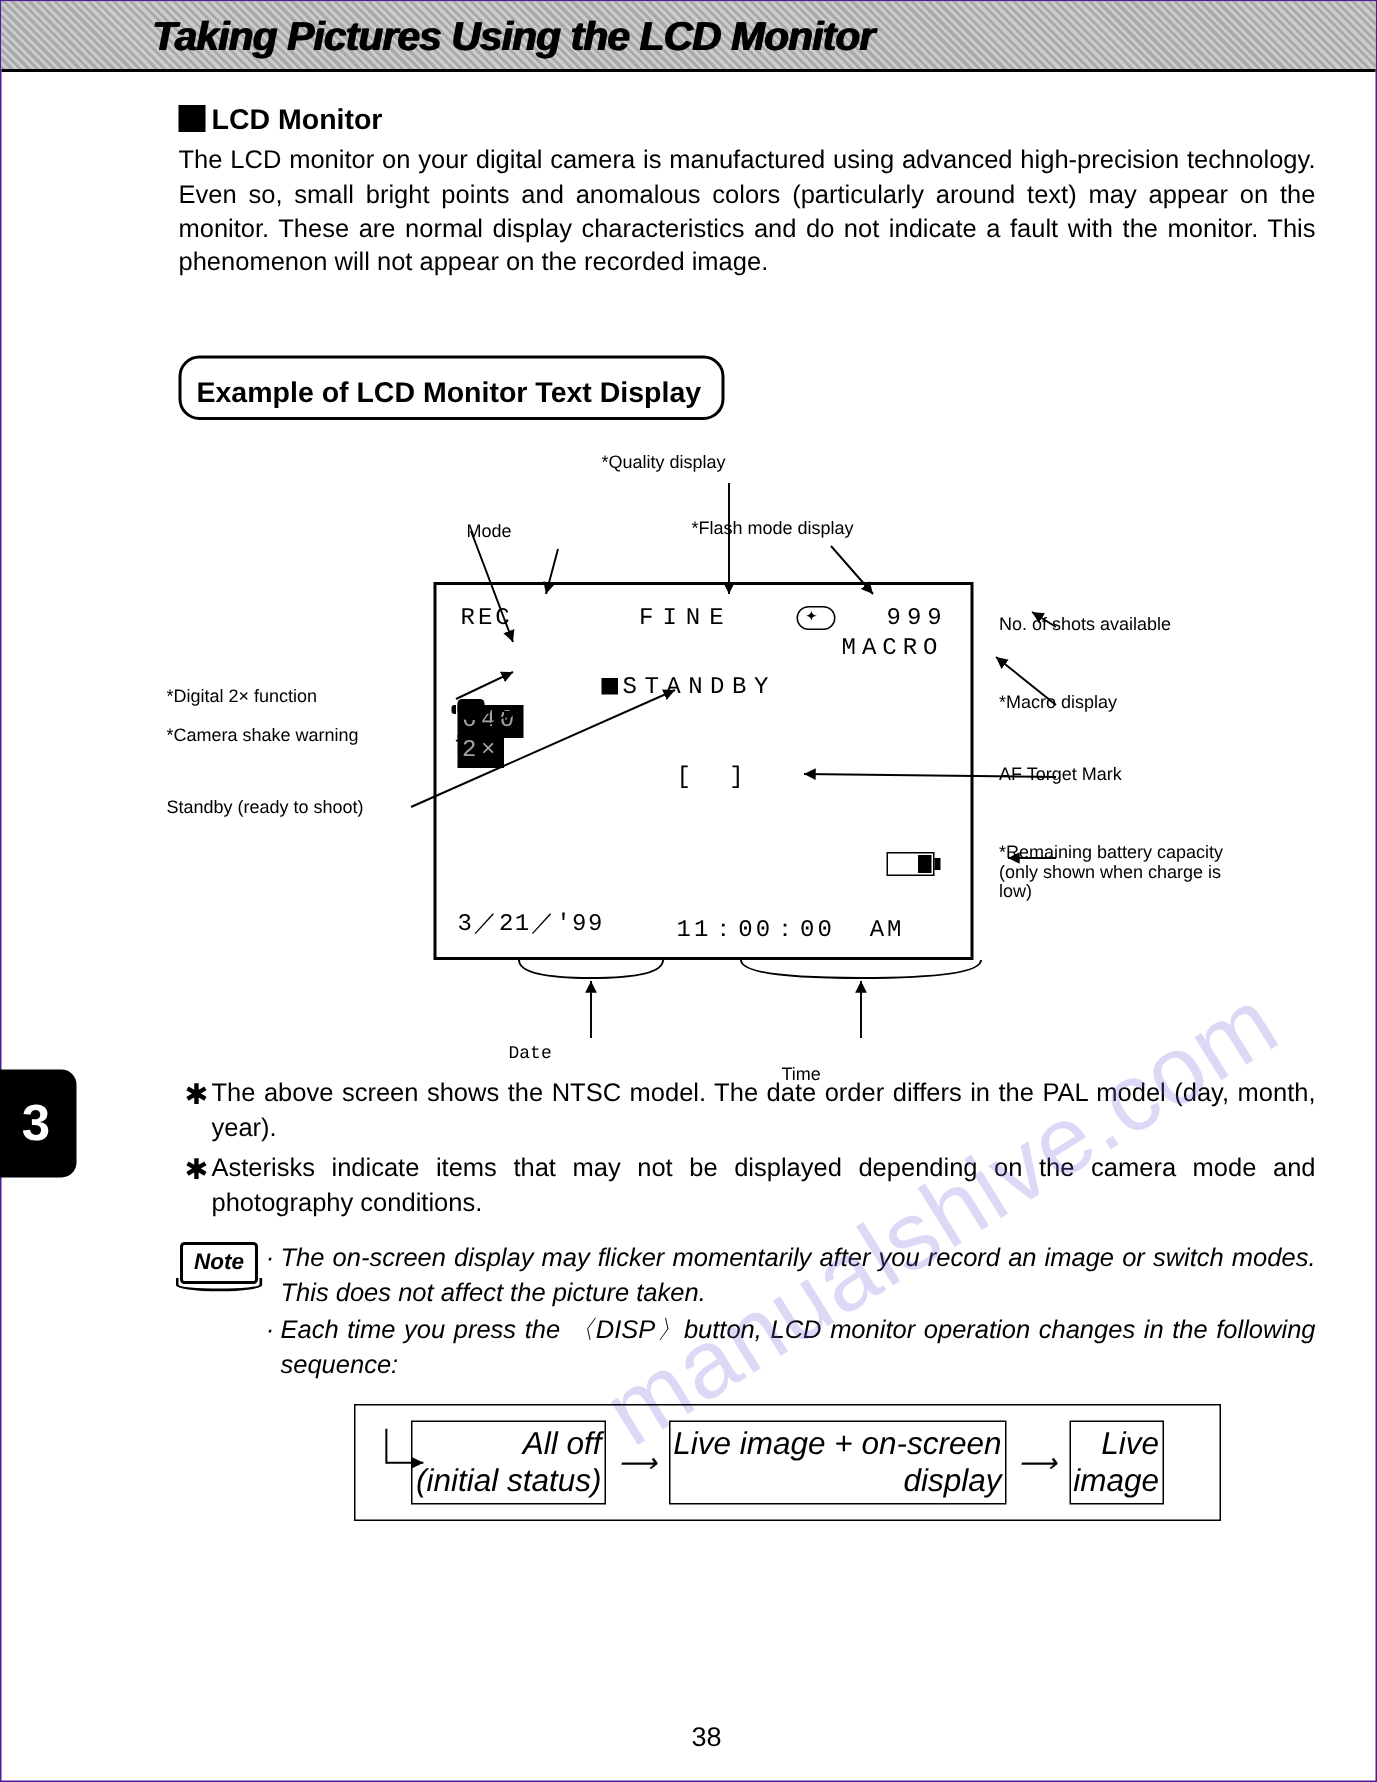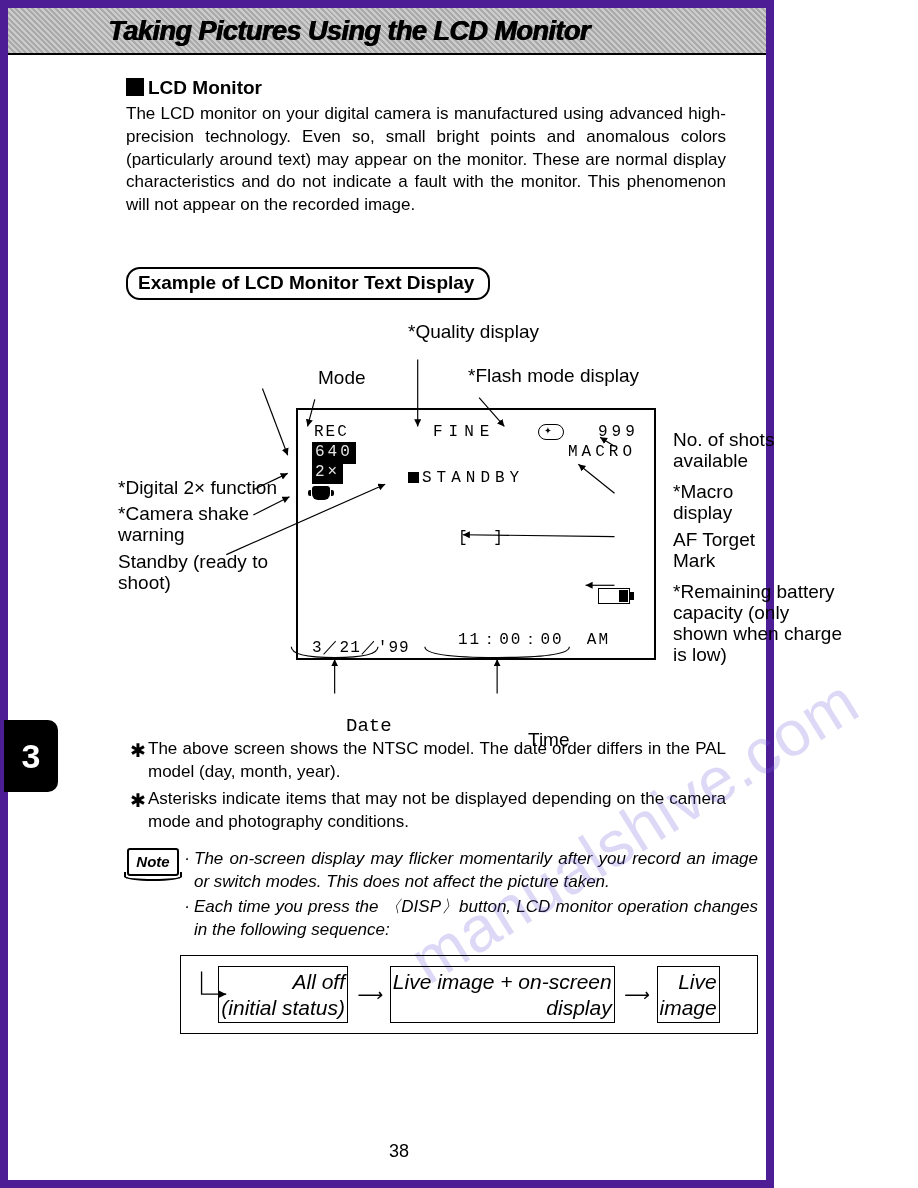--- a/index.html
+++ b/index.html
@@ -4,24 +4,24 @@
 <style>
   body {
     margin: 0;
     padding: 0;
     background: #fff;
     font-family: Arial, Helvetica, sans-serif;
     color: #000;
     width: 918px;
   }
   .page {
-    width: 774px;
+    width: 918px;
     height: 1188px;
     position: relative;
-    border: 8px solid #4c1d95;
+    border: 1px solid #4c1d95;
     box-sizing: border-box;
   }
   .header-bar {
     background: #b8b8b8;
     background-image: repeating-linear-gradient(45deg, #aaa 0 2px, #ccc 2px 4px);
     padding: 8px 20px 6px 100px;
     border-bottom: 2px solid #000;
   }
   .header-title {
     font-size: 27px;
@@ -48,21 +48,21 @@
     margin-right: 4px;
   }
   .para {
     text-align: justify;
     margin: 2px 0 24px 0;
   }
   .example-box {
     display: inline-block;
     border: 2px solid #000;
     border-radius: 14px;
-    padding: 1px 14px 2px 10px;
+    padding: 11px 14px 2px 10px;
     font-weight: bold;
     font-size: 19px;
     margin-bottom: 8px;
   }
   .diagram-wrap {
     position: relative;
     height: 430px;
     margin: 0 -60px 0 -8px;
   }
   .lcd-frame {
@@ -70,22 +70,22 @@
     left: 178px;
     top: 100px;
     width: 356px;
     height: 248px;
     border: 2px solid #000;
     font-family: "Courier New", monospace;
     letter-spacing: 2px;
     font-size: 16px;
   }
   .lcd-row { position: absolute; white-space: nowrap; }
-  .inv { background: #000; color: #e5e5e5; padding: 0 3px; letter-spacing: 3px; }
-  .callout { position: absolute; font-size: 19px; line-height: 1.1; font-family: Arial, sans-serif; letter-spacing: 0; }
+  .inv { background: #000; color: #a3a3a3; padding: 0 3px; letter-spacing: 3px; margin-top: 48px; }
+  .callout { position: absolute; font-size: 12px; line-height: 1.1; font-family: Arial, sans-serif; letter-spacing: 0; }
   svg.wires { position: absolute; left: 0; top: 0; width: 100%; height: 100%; pointer-events: none; }
   .chapter-tab {
     position: absolute;
     left: -4px;
     top: 712px;
     width: 54px;
     height: 72px;
     background: #000;
     color: #fff;
     font-size: 34px;
@@ -262,21 +262,21 @@
         <div class="lcd-row inv" style="left:14px; top:32px;">640</div>
         <div class="lcd-row inv" style="left:14px; top:52px;">2×</div>
         <div class="lcd-row" style="left:14px; top:76px;"><span class="hand-icon"></span></div>
         <div class="lcd-row" style="left:135px; top:12px; letter-spacing:6px;">FINE</div>
         <div class="lcd-row" style="left:240px; top:12px;"><span class="flash-icon"></span></div>
         <div class="lcd-row" style="left:300px; top:12px; letter-spacing:4px;">999</div>
         <div class="lcd-row" style="left:270px; top:32px; letter-spacing:4px;">MACRO</div>
         <div class="lcd-row" style="left:110px; top:58px;text-align:right;"><span style="display:inline-block;width:11px;height:11px;background:#000;vertical-align:-1px;margin-right:3px;"></span><span style="letter-spacing:5px;">STANDBY</span></div>
         <div class="lcd-row" style="left:160px; top:118px; letter-spacing:8px;">[   ]</div>
         <div class="lcd-row" style="left:300px; top:178px;"><span class="batt-icon"></span></div>
-        <div class="lcd-row" style="left:14px; top:228px; letter-spacing:1px;">3／21／'99</div>
+        <div class="lcd-row" style="left:14px; top:216px; letter-spacing:1px;">3／21／'99</div>
         <div class="lcd-row" style="left:160px; top:220px; letter-spacing:2px;"><span>11：00：00</span>&nbsp;&nbsp;<span>AM</span></div>
       </div>
 
       <svg class="wires" viewBox="0 0 740 430">
         <defs>
           <marker id="ah" markerWidth="8" markerHeight="8" refX="6" refY="3" orient="auto">
             <path d="M0,0 L6,3 L0,6 Z" fill="#000"></path>
           </marker>
         </defs>
         <g stroke="#000" stroke-width="1.3" fill="none">

